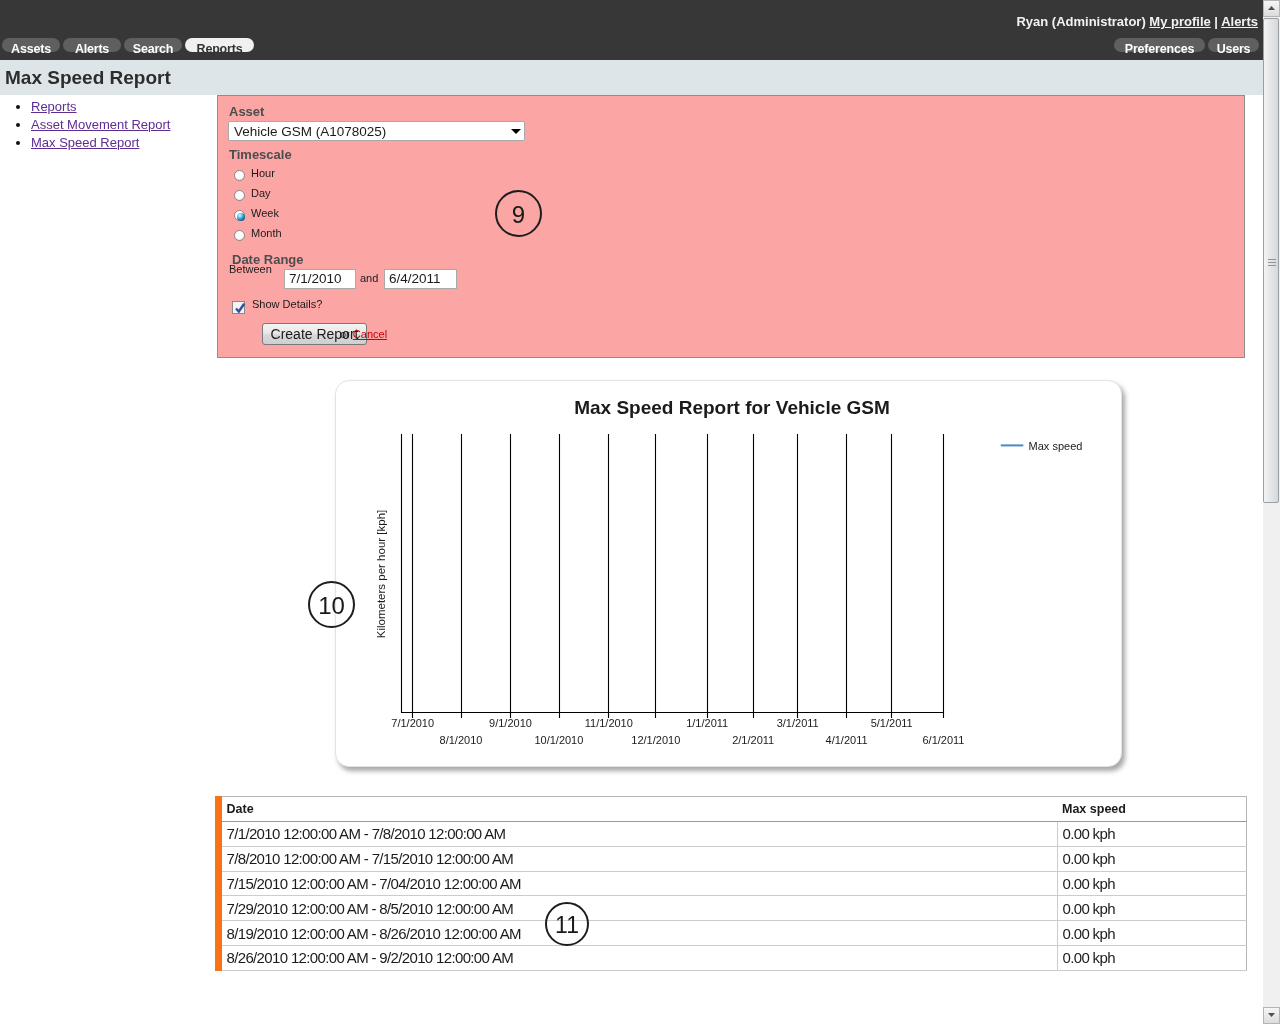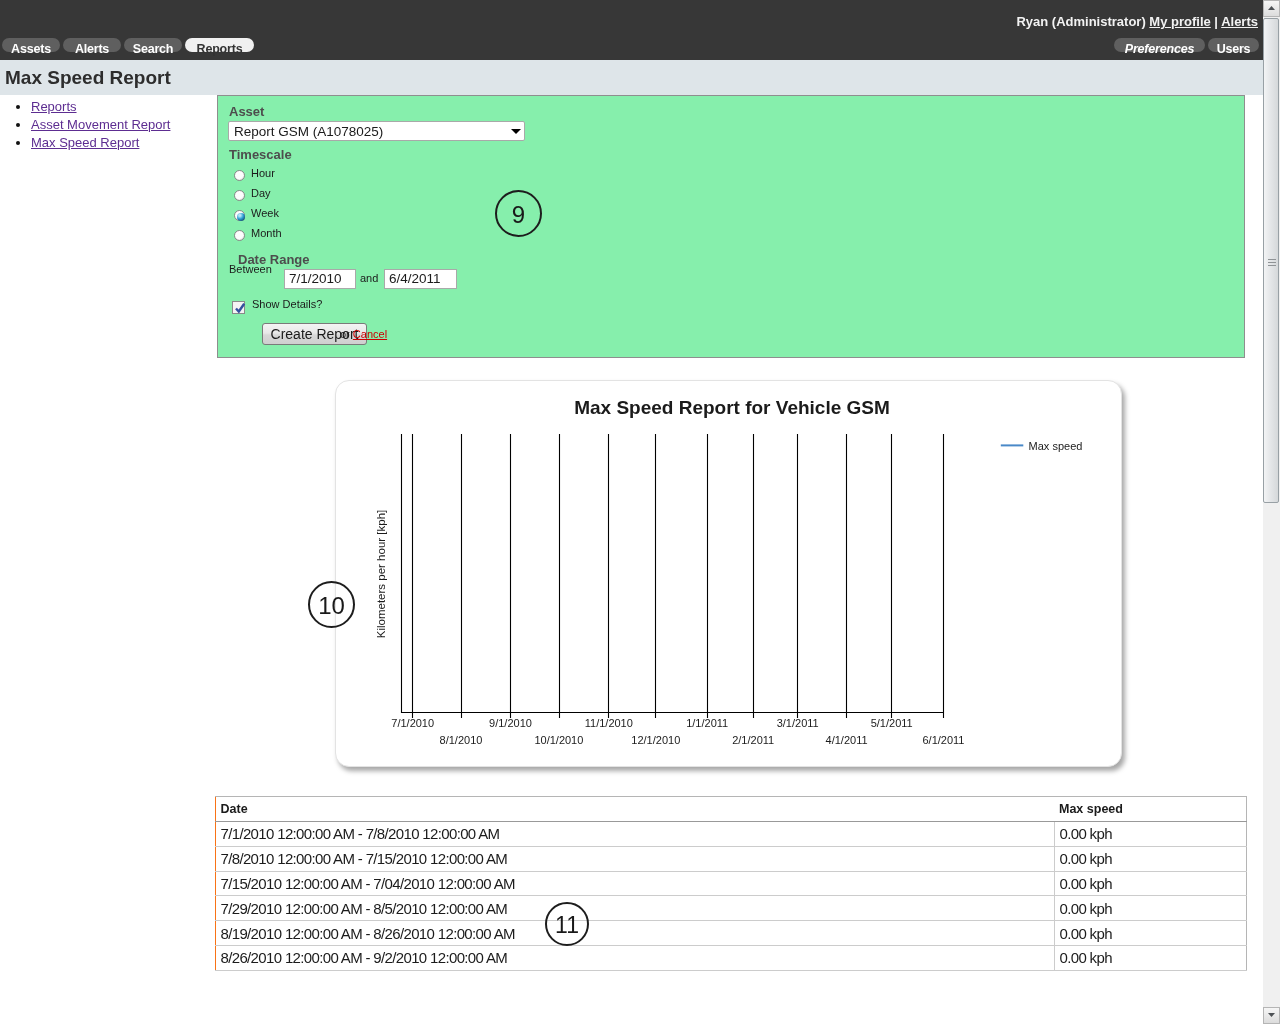--- a/index.html
+++ b/index.html
@@ -20,21 +20,21 @@
 #band h1 { font-size:19px; font-weight:bold; color:#2d2d2d; position:absolute; left:5px; top:7px; }
 
 
 #side { position:absolute; left:0; top:95px; width:217px; }
 #side ul { margin:3px 0 0 31px; }
 #side li { font-size:13px; color:#111; line-height:18px; }
 #side a { color:#5d2d91; text-decoration:underline; }
 
 
 #formpanel { position:absolute; left:217px; top:95px; width:1028px; height:263px;
-  background:#86efac; border:1px solid #8e8e8e; }
+  background:#fca5a5; border:1px solid #8e8e8e; }
 .flabel { position:absolute; font-size:13px; font-weight:bold; color:#4d4d4d; }
 .ftext  { position:absolute; font-size:11px; color:#1b1b1b; }
 #selbox { position:absolute; left:10px; top:25px; width:297px; height:20px;
   border:1px solid #a9a9a9; border-radius:2px; background:#fff; }
 #selbox .stxt { position:absolute; left:5px; top:2px; font-size:13.5px; color:#1b1b1b; }
 #selbox .arr { position:absolute; right:3px; top:7px; width:0; height:0;
   border-left:5px solid transparent; border-right:5px solid transparent; border-top:5px solid #000; }
 .radio { position:absolute; width:11px; height:11px; border-radius:50%;
   background:radial-gradient(circle at 40% 35%, #fdfdfd 55%, #d9d9d9 90%); border:1px solid #8a8a8a; }
 .radio.sel::after { content:""; position:absolute; left:1.5px; top:1.5px; width:8px; height:8px;
@@ -56,21 +56,21 @@
 
 
 #chart { position:absolute; left:335px; top:380px; width:787px; height:387px; background:#fff;
   border:1px solid #e3e3e3; border-radius:14px; box-shadow:3px 4px 5px rgba(0,0,0,0.35); }
 
 
 #tbl { position:absolute; left:215px; top:796px; width:1032px; border-collapse:collapse; }
 #tbl th, #tbl td { font-size:15px; letter-spacing:-0.65px; color:#1b1b1b; text-align:left; font-weight:normal;
   padding:0 0 0 4.5px; height:24.8px; border:1px solid #ccc; border-left:none; border-right:none; }
 #tbl th { font-weight:bold; font-size:12.5px; letter-spacing:0; border-top:1px solid #b5b5b5; border-bottom:1px solid #999; height:25px; }
-#tbl .c1 { width:839px; border-left:1px solid #f97316; }
+#tbl .c1 { width:839px; border-left:7px solid #f97316; }
 #tbl .c2 { border-right:1px solid #b5b5b5; border-left:1px solid #ccc; }
 #tbl th.c2 { border-left:none; }
 
 
 #sb { position:absolute; left:1263px; top:0; width:17px; height:1024px; background:#f0f0f0; }
 .sbbtn { position:absolute; left:0; width:17px; height:17px; background:linear-gradient(#f6f6f6,#dcdcdc);
   border:1px solid #b5b5b5; }
 #sbthumb { position:absolute; left:0px; top:18px; width:16px; height:485px;
   border:1px solid #98a0a5; border-radius:2px;
   background:linear-gradient(90deg, #f3f4f5, #e6e8ea 40%, #d5d8da); }
@@ -78,49 +78,49 @@
 </style>
 </head>
 <body>
 <div id="page">
   <div id="topbar"></div>
   <div id="usertext">Ryan (Administrator) <a>My profile</a> | <a>Alerts</a></div>
   <div class="tab" style="left:2px; width:58px;">Assets</div>
   <div class="tab" style="left:63px; width:58px;">Alerts</div>
   <div class="tab" style="left:124px; width:58px;">Search</div>
   <div class="tab active" style="left:185px; width:69px;">Reports</div>
-  <div class="tab" style="left:1114px; width:91px;font-style:italic;">Preferences</div>
+  <div class="tab" style="left:1114px; width:91px;">Preferences</div>
   <div class="tab" style="left:1208px; width:51px;">Users</div>
   <div id="band">
       <h1>Max Speed Report</h1>
     </div>
   <div id="side">
     <ul>
       <li><a>Reports</a></li>
       <li><a>Asset Movement Report</a></li>
       <li><a>Max Speed Report</a></li>
     </ul>
   </div>
 
   <div id="formpanel">
     <div class="flabel" style="left:11px; top:8px;">Asset</div>
     <div id="selbox">
-        <span class="stxt">Report GSM (A1078025)</span>
+        <span class="stxt">Vehicle GSM (A1078025)</span>
         <span class="arr"></span>
       </div>
     <div class="flabel" style="left:11px; top:51px;">Timescale</div>
     <div class="radio" style="left:16px; top:74px;"></div>
     <div class="ftext" style="left:33px; top:71px;">Hour</div>
     <div class="radio" style="left:16px; top:94px;"></div>
     <div class="ftext" style="left:33px; top:91px;">Day</div>
     <div class="radio sel" style="left:16px; top:114px;"></div>
     <div class="ftext" style="left:33px; top:111px;">Week</div>
     <div class="radio" style="left:16px; top:134px;"></div>
     <div class="ftext" style="left:33px; top:131px;">Month</div>
-    <div class="flabel" style="left:20px; top:156px;">Date Range</div>
+    <div class="flabel" style="left:14px; top:156px;">Date Range</div>
     <div class="ftext" style="left:11px; top:167px;">Between</div>
     <div class="tinput" style="left:66px; width:72px;">7/1/2010</div>
     <div class="ftext" style="left:142px; top:176px;">and</div>
     <div class="tinput" style="left:166px; width:73px;">6/4/2011</div>
     <div id="cbx">
         <svg width="15" height="15" viewBox="0 0 15 15">
           <path d="M3 7.5 L5.8 10.5 L11.2 2.8" stroke="#33519e" stroke-width="2.4" fill="none"></path>
         </svg>
       </div>
     <div class="ftext" style="left:34px; top:202px;">Show Details?</div>

